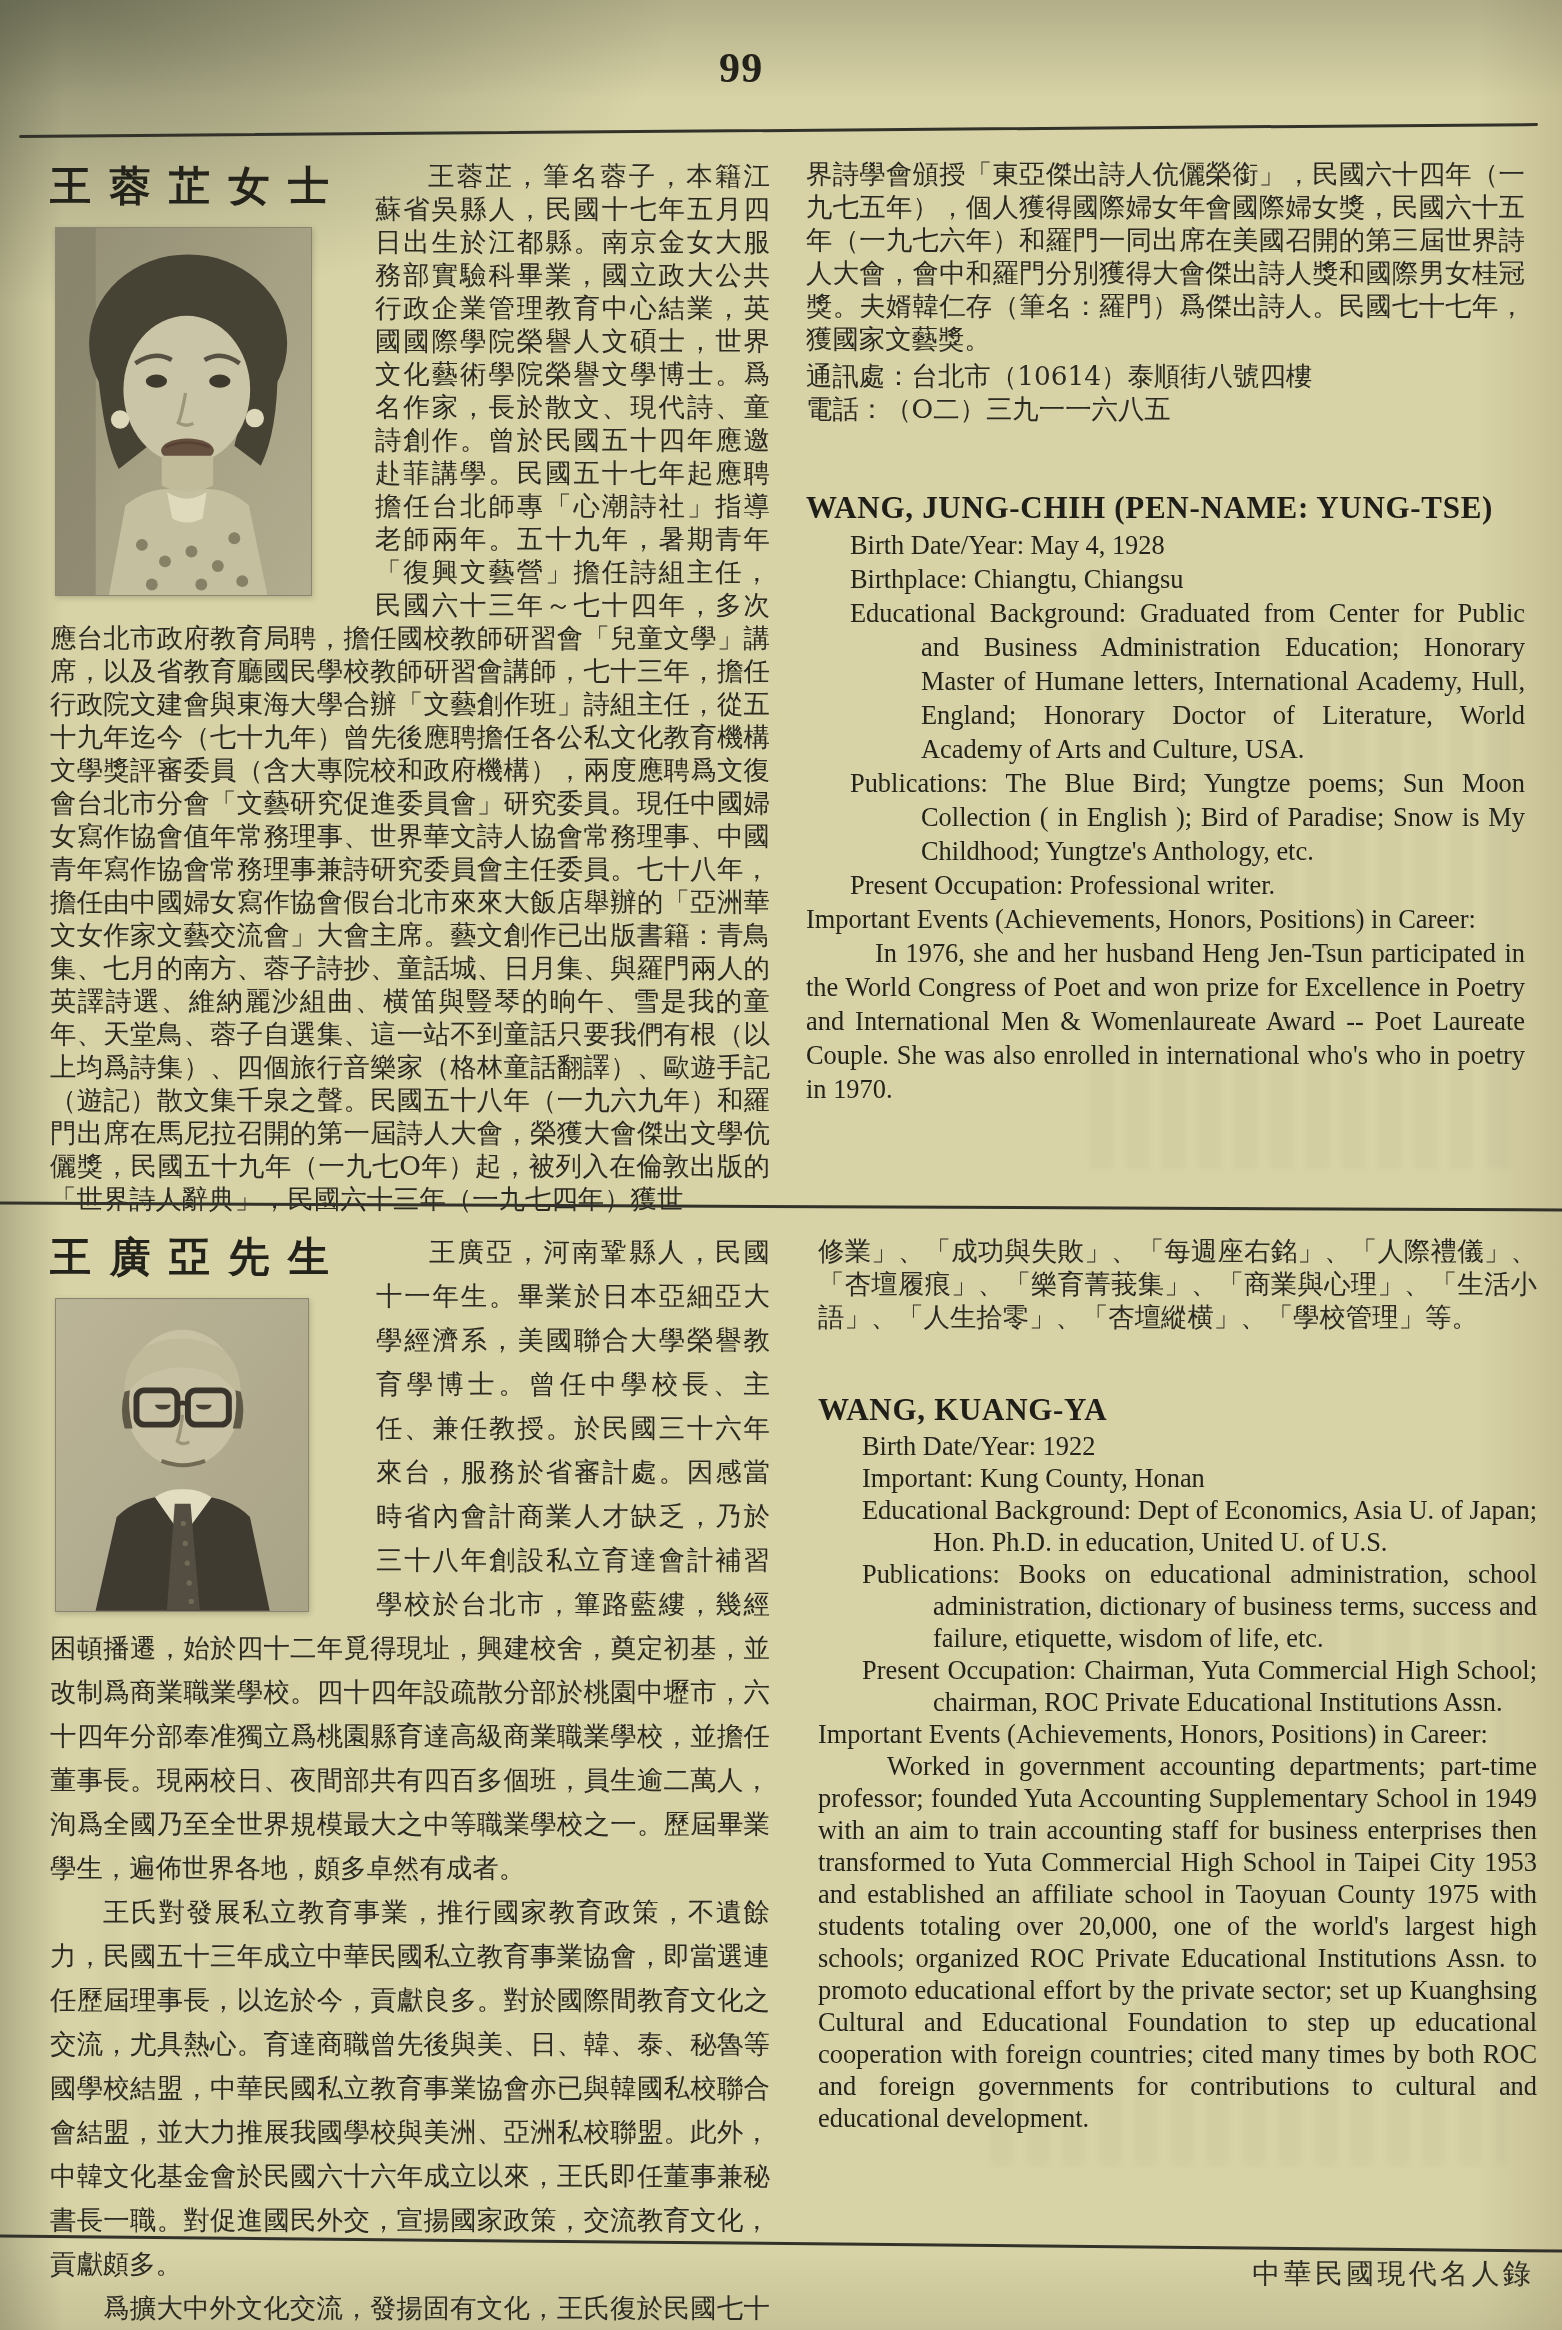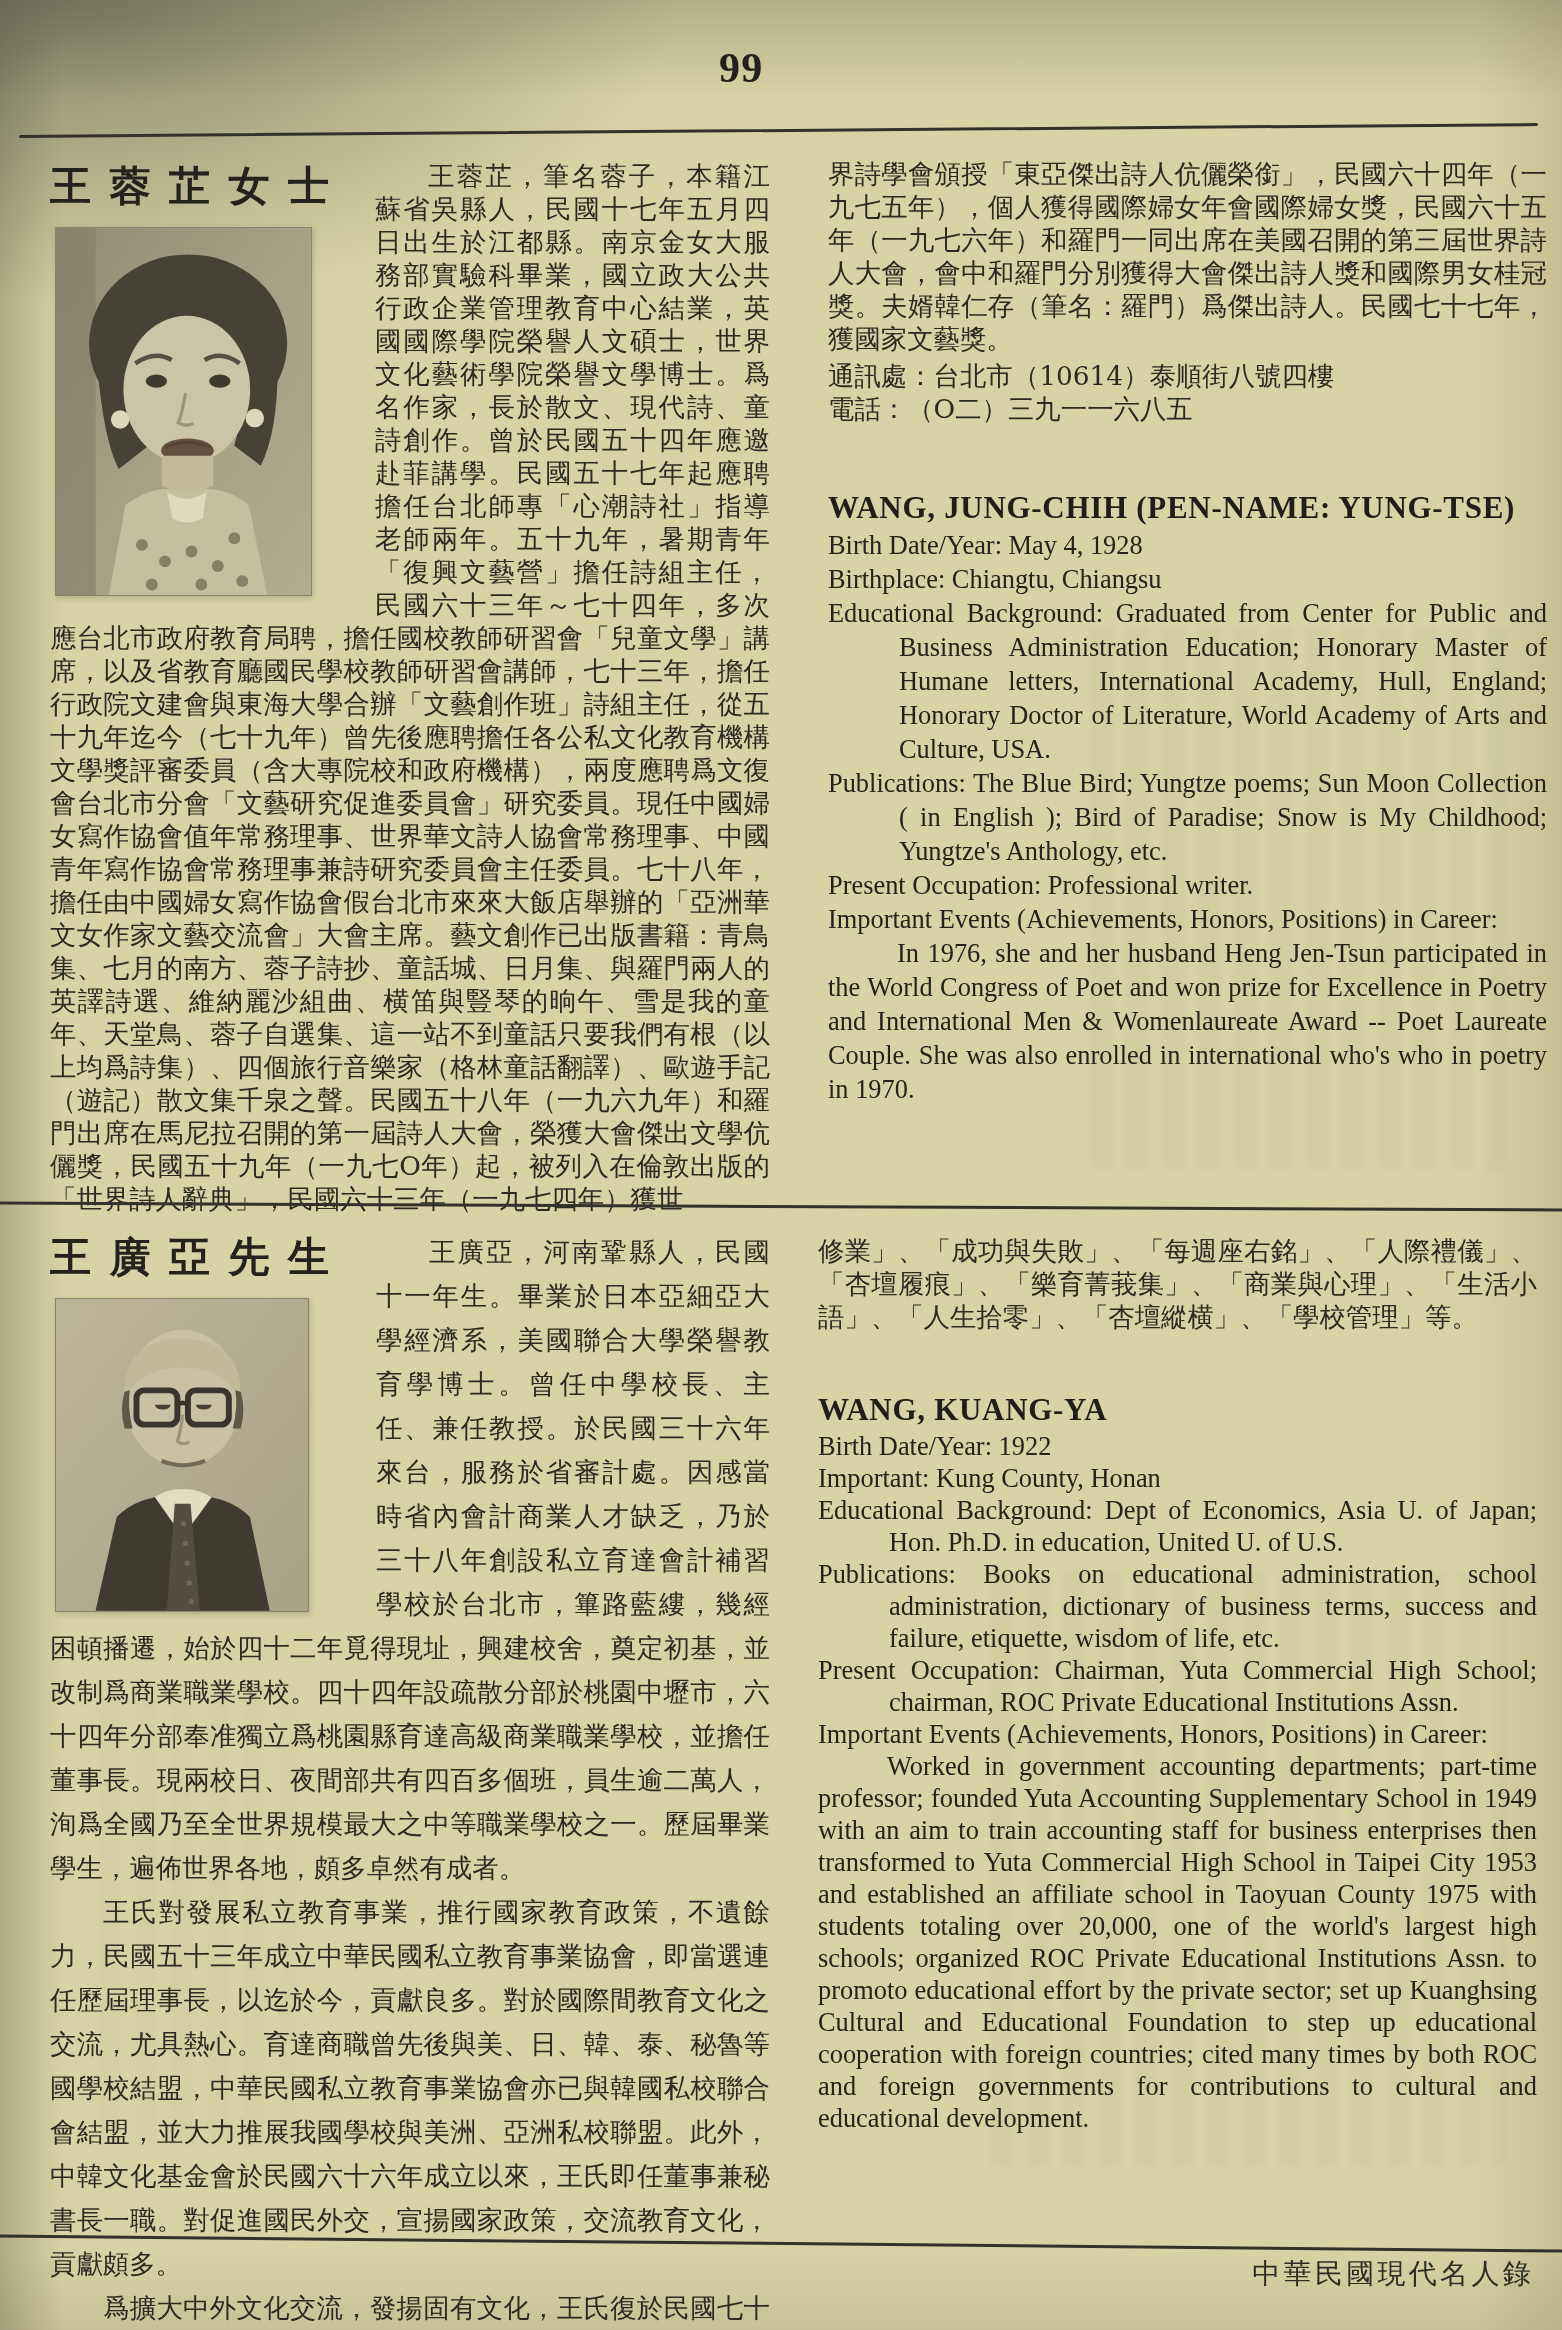--- a/index.html
+++ b/index.html
@@ -26,21 +26,21 @@
   .rule{position:absolute;background:#32322a;border-radius:2px;}
   .rule-top{left:18.5px;top:129px;width:1519px;height:3.3px;transform:rotate(-0.45deg);}
   .rule-mid{left:-6.6px;top:1205px;width:1575px;height:3.3px;transform:rotate(0.25deg);}
   .rule-bottom{left:-6.6px;top:2242px;width:1575px;height:3.3px;transform:rotate(0.55deg);}
   .footer{
     position:absolute;right:28px;top:2255px;
     font-size:28px;letter-spacing:3.3px;color:#2e2d24;
   }
   .col{position:absolute;width:720px;}
   .col-l1{left:50px;top:159px;}
-  .col-r1{left:828px;top:157px;width:719px;}
+  .col-r1{left:806px;top:157px;width:719px;}
   .col-l2{left:50px;top:1230px;}
   .col-r2{left:818px;top:1234px;width:719px;}
   .cn{
     font-size:26.4px;line-height:33px;text-align:justify;
     margin:0;color:#2b2a22;
   }
   .cn2{font-size:26.4px;line-height:44px;text-align:justify;margin:0;}
   .indent2{text-indent:53px;}
   .floatbox{float:left;}
   .fb1{width:325px;}
@@ -62,21 +62,21 @@
     margin:0;color:#1f1e18;letter-spacing:0.7px;
   }
   .mt-en1{margin-top:63px;}
   .mt-en2{margin-top:57px;}
   .en{
     font-family:"Liberation Serif",serif;
     font-size:26.4px;line-height:34px;text-align:justify;
     margin:0;color:#23221b;
   }
   .en2{line-height:32px;}
-  .hang{padding-left:71px;text-indent:-71px;}
+  .hang{padding-left:71px;text-indent:-71px;margin-left:44px;}
   .career{text-indent:69px;}
   .contact{margin-top:4px;}
   .ghost{
     position:absolute;opacity:0.55;filter:blur(2.6px);pointer-events:none;
     background:repeating-linear-gradient(90deg, rgba(110,122,104,0.10) 0 22.5px, rgba(110,122,104,0) 22.5px 36px);
   }
   .g1{left:1090px;top:627px;width:423px;height:542px;}
   .g2{left:991px;top:1572px;width:515px;height:594px;}
   .g3{left:99px;top:1684px;width:198px;height:462px;opacity:0.35;}
   svg{display:block;}

